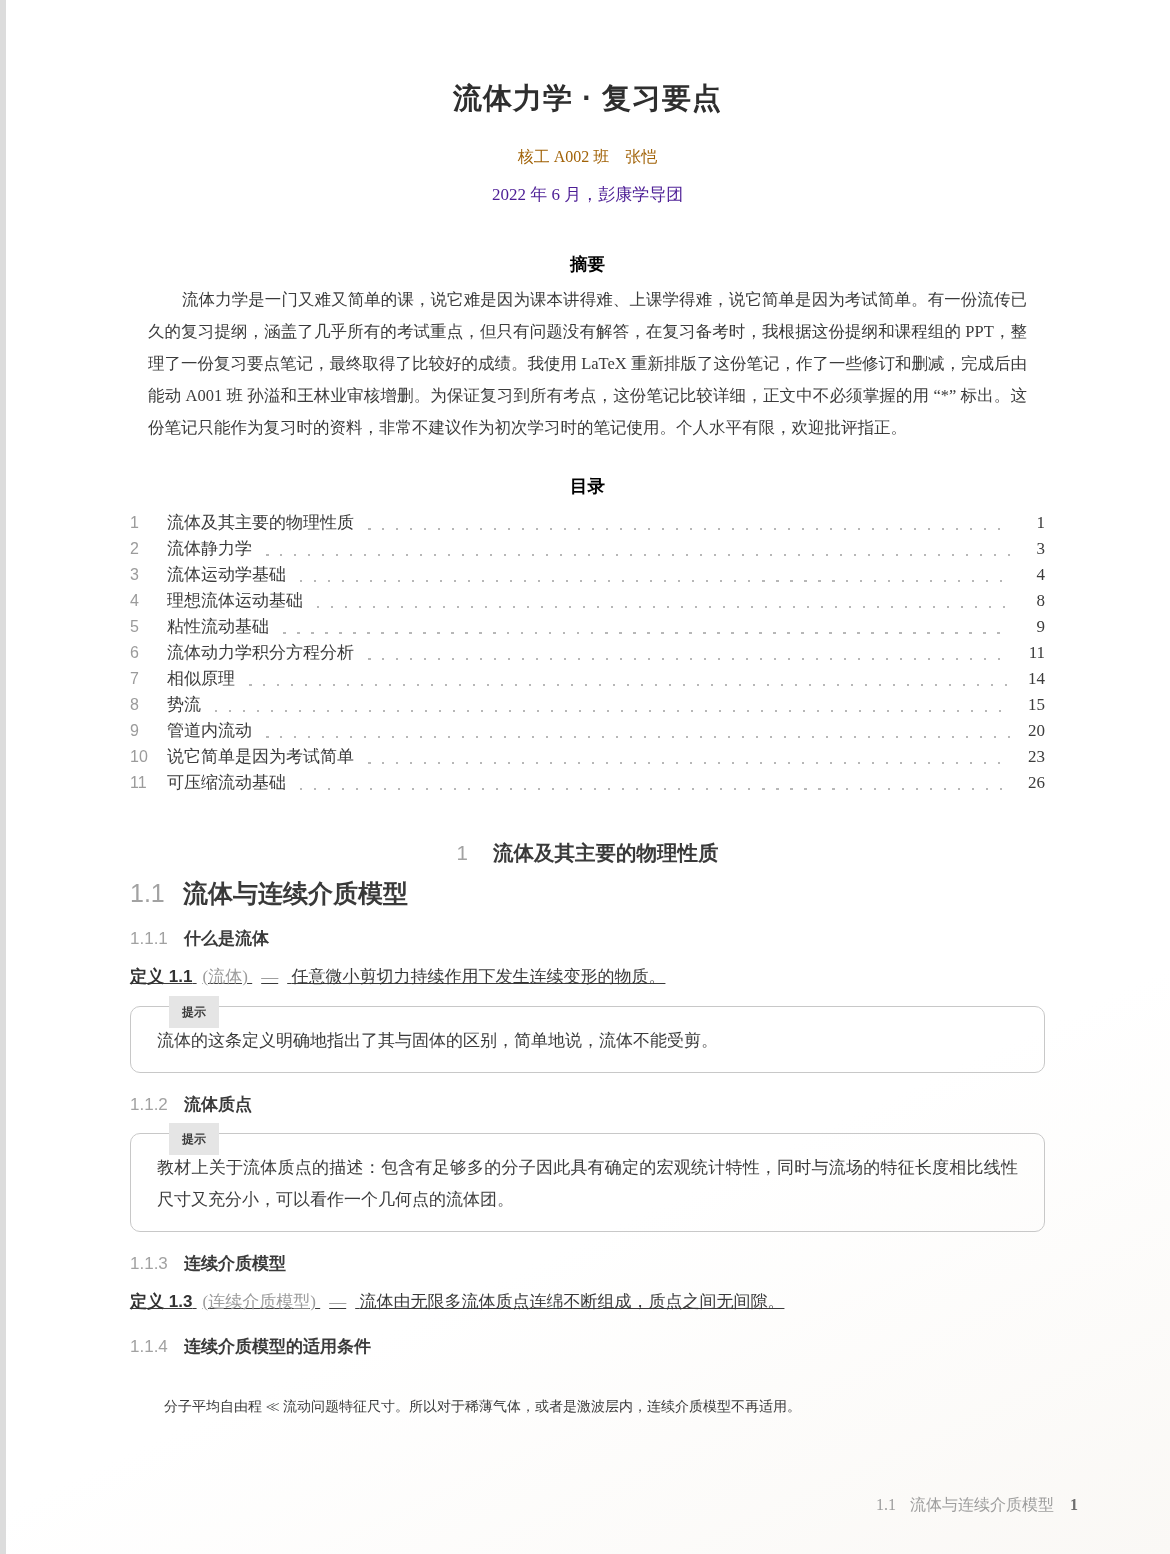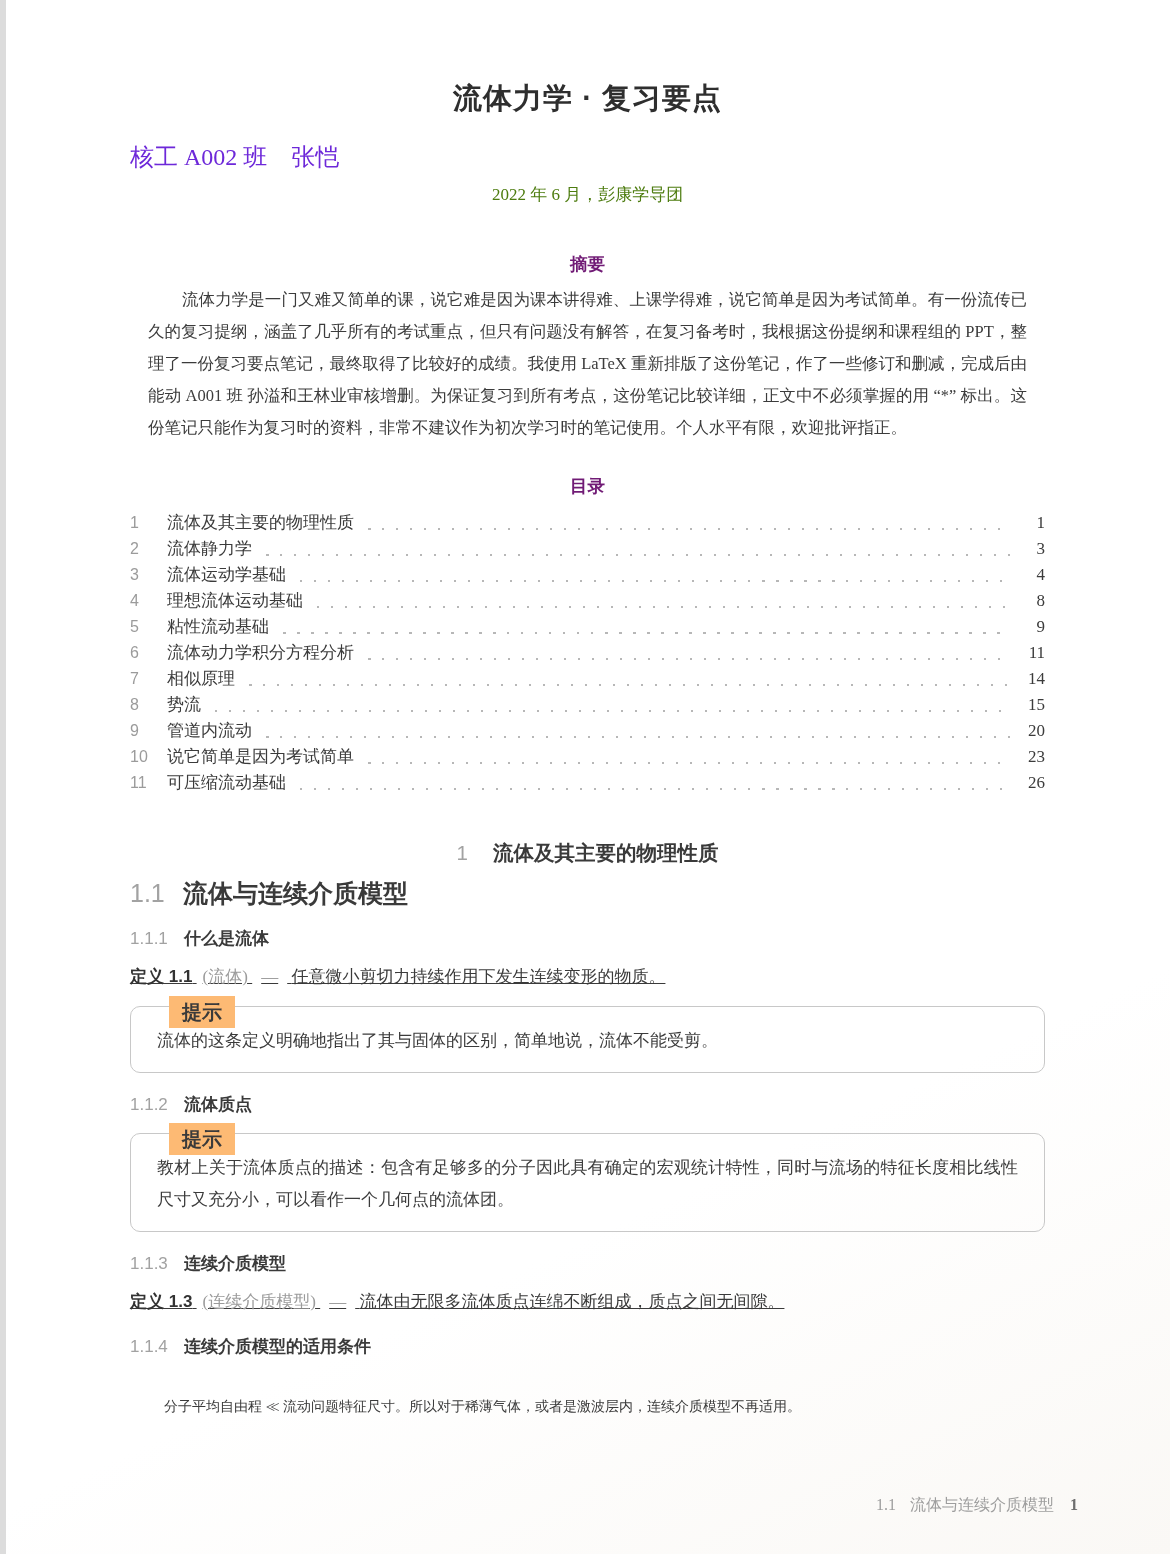--- a/index.html
+++ b/index.html
@@ -6,25 +6,25 @@
   body{
     width:1170px;height:1554px;position:relative;overflow:hidden;
     background:linear-gradient(155deg,#ffffff 72%,#faf8f5 100%);
     font-family:"Liberation Serif",serif;color:#3a3a3a;
   }
   .page-edge{position:absolute;left:0;top:0;width:6px;height:100%;background:#dcdcdc;}
   .content{position:absolute;left:130px;right:125px;top:0;}
 
   .doc-title{margin-top:78px;text-align:center;font-family:"Liberation Sans",sans-serif;
     font-weight:700;font-size:29px;line-height:40px;color:#2e2e2e;letter-spacing:1px;}
-  .doc-author{margin-top:26px;font-size:24px;line-height:26px;color:#6d28d9;}
-  .doc-date{margin-top:14px;text-align:center;font-size:17px;line-height:22px;color:#4d7c0f;}
+  .doc-author{margin-top:26px;text-align:center;font-size:16px;line-height:26px;color:#a16207;}
+  .doc-date{margin-top:14px;text-align:center;font-size:17px;line-height:22px;color:#4c1d95;}
 
   .center-h{text-align:center;font-family:"Liberation Sans",sans-serif;font-weight:700;
-    font-size:17.5px;line-height:24px;color:#701a75;}
+    font-size:17.5px;line-height:24px;color:#000000;}
   .abstract-h{margin-top:46px;}
   .abstract-body{margin:8px 18px 0;font-size:16.5px;line-height:32px;text-align:justify;
     text-indent:34px;color:#3b3b3b;}
 
   .toc-h{margin-top:30px;}
   .toc-list{margin-top:12px;font-size:17px;}
   .toc-row{display:flex;align-items:baseline;height:26px;line-height:26px;}
   .toc-num{flex:none;width:37px;font-family:"Liberation Sans",sans-serif;
     font-size:16px;color:#9b9b9b;}
   .toc-title{flex:none;padding-right:12px;color:#3b3b3b;}
@@ -44,22 +44,22 @@
   .h2 .ttl,.h3 .ttl{font-family:"Liberation Sans",sans-serif;font-weight:700;color:#3a3a3a;}
 
   .def-line{margin-top:13px;font-size:17px;line-height:26px;text-decoration:underline;}
   .def-label{font-family:"Liberation Sans",sans-serif;font-weight:700;color:#333;}
   .def-term{color:#9b9b9b;margin-left:6px;}
   .def-term:empty{margin-left:0;}
   .def-dash{color:#8f8f8f;padding:0 9px;}
 
   .hint-box{position:relative;margin-top:16px;border:1.5px solid #c8c8c8;border-radius:10px;
     padding:18px 26px 15px;font-size:17px;line-height:32px;color:#3b3b3b;text-align:justify;}
-  .hint-label{position:absolute;top:-11px;left:38px;background:#fdba74;padding:0 13px;
-    font-family:"Liberation Sans",sans-serif;font-weight:700;font-size:20px;color:#3a3a3a;}
+  .hint-label{position:absolute;top:-11px;left:38px;background:#e5e5e5;padding:0 13px;
+    font-family:"Liberation Sans",sans-serif;font-weight:700;font-size:12px;color:#3a3a3a;}
 
   .body-par{margin-top:32px;font-size:14px;line-height:32px;text-indent:34px;text-align:justify;}
 
   .footer{position:absolute;right:92px;bottom:38px;font-size:16px;color:#9e9e9e;}
   .footer .sec-num{margin-right:14px;}
   .footer .page-num{margin-left:16px;color:#6e6e6e;font-weight:700;}
 </style>
 </head>
 <body>
 

